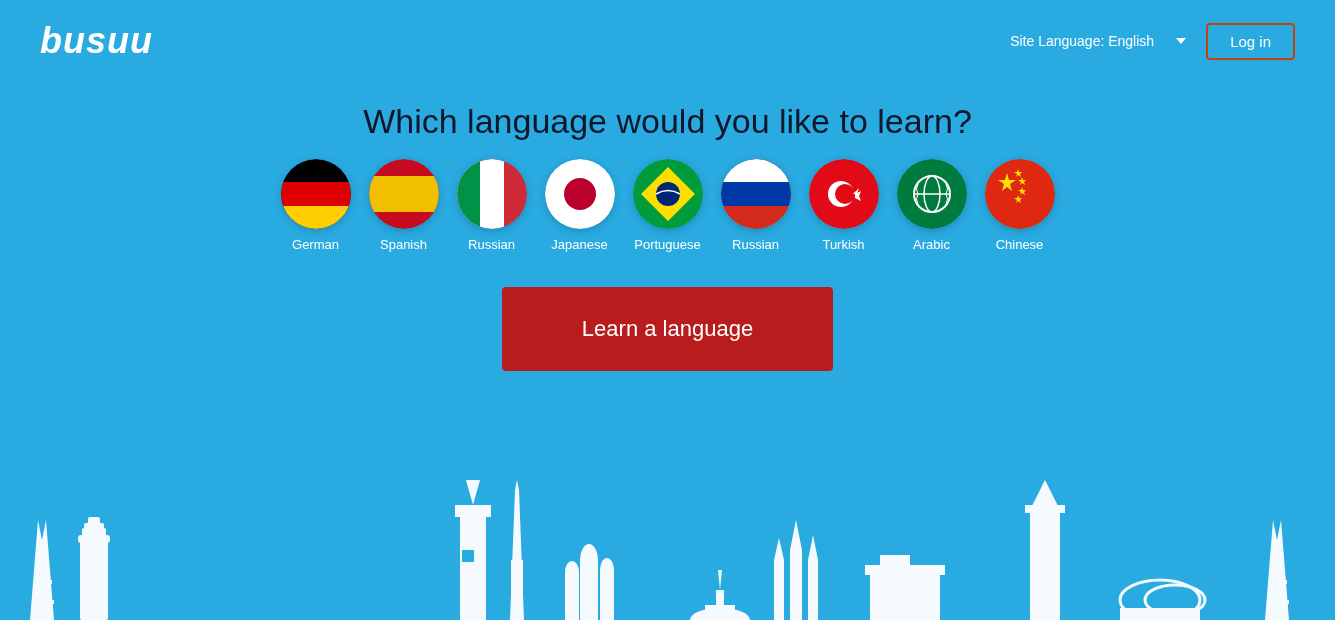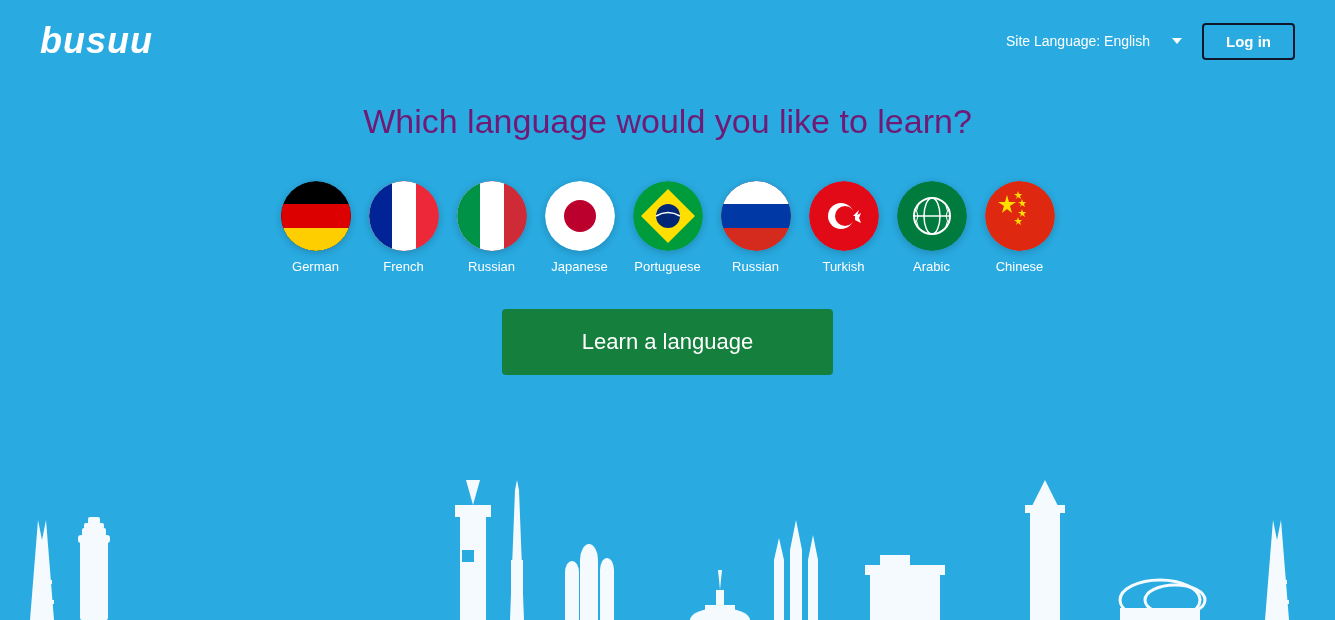--- a/index.html
+++ b/index.html
@@ -44,45 +44,45 @@
     }
     .chevron-down {
       display: inline-block;
       width: 0;
       height: 0;
       border-left: 5px solid transparent;
       border-right: 5px solid transparent;
       border-top: 6px solid white;
     }
     .login-btn {
-      border: 2px solid #0f172a;
+      border: 2px solid #c2410c;
       background: transparent;
       color: white;
       padding: 8px 22px;
       font-size: 15px;
-      font-weight: 700;
+      font-weight: 400;
       border-radius: 4px;
       cursor: pointer;
     }
 
     
     .main-content {
       display: flex;
       flex-direction: column;
       align-items: center;
       padding-top: 20px;
       position: relative;
       z-index: 10;
     }
     .headline {
       font-size: 34px;
       font-weight: 300;
-      color: #701a75;
+      color: #0f172a;
       text-align: center;
-      margin-bottom: 40px;
+      margin-bottom: 18px;
     }
 
     
     .languages-row {
       display: flex;
       align-items: center;
       justify-content: center;
       gap: 18px;
       margin-bottom: 35px;
     }
@@ -105,24 +105,24 @@
       position: relative;
     }
     .lang-label {
       font-size: 13px;
       color: white;
       font-weight: 400;
     }
 
     
     .learn-btn {
-      background-color: #15803d;
+      background-color: #b91c1c;
       color: white;
       border: none;
-      padding: 20px 80px;
+      padding: 29px 80px;
       font-size: 22px;
       font-weight: 400;
       border-radius: 4px;
       cursor: pointer;
       margin-bottom: 30px;
     }
 
     
     .skyline {
       position: absolute;
@@ -160,34 +160,33 @@
               <circle cx="35" cy="35" r="35"></circle>
             </clipPath>
           <rect width="70" height="70" fill="#000" clip-path="url(#clip-de)"></rect>
           <rect y="23" width="70" height="24" fill="#D00" clip-path="url(#clip-de)"></rect>
           <rect y="47" width="70" height="23" fill="#FFCE00" clip-path="url(#clip-de)"></rect>
         </svg>
       </div>
       <span class="lang-label">German</span>
     </div>
 
-    <div class="language-item">
-      <div class="flag-circle">
-        <svg width="70" height="70" viewBox="0 0 70 70" xmlns="http://www.w3.org/2000/svg">
-          <clipPath id="clip-fr">
-              <circle cx="35" cy="35" r="35"></circle>
-            </clipPath>
-          <rect width="70" height="70" fill="#ED2939" clip-path="url(#clip-fr)"></rect>
-          <rect width="47" height="70" fill="#fff" clip-path="url(#clip-fr)"></rect>
-          <rect width="23" height="70" fill="#002395" clip-path="url(#clip-fr)"></rect>
-        </svg>
-      </div>
-      <span class="lang-label">French</span>
-    </div>
-
+
+    <div class="language-item">
+      <div class="flag-circle">
+        <svg width="70" height="70" viewBox="0 0 70 70" xmlns="http://www.w3.org/2000/svg">
+          <clipPath id="clip-es">
+              <circle cx="35" cy="35" r="35"></circle>
+            </clipPath>
+          <rect width="70" height="70" fill="#c60b1e" clip-path="url(#clip-es)"></rect>
+          <rect y="17" width="70" height="36" fill="#f1bf00" clip-path="url(#clip-es)"></rect>
+        </svg>
+      </div>
+      <span class="lang-label">Spanish</span>
+    </div>
 
     <div class="language-item">
       <div class="flag-circle">
         <svg width="70" height="70" viewBox="0 0 70 70" xmlns="http://www.w3.org/2000/svg">
           <clipPath id="clip-it">
               <circle cx="35" cy="35" r="35"></circle>
             </clipPath>
           <rect width="70" height="70" fill="#CE2B37" clip-path="url(#clip-it)"></rect>
           <rect width="47" height="70" fill="#fff" clip-path="url(#clip-it)"></rect>
           <rect width="23" height="70" fill="#009246" clip-path="url(#clip-it)"></rect>

